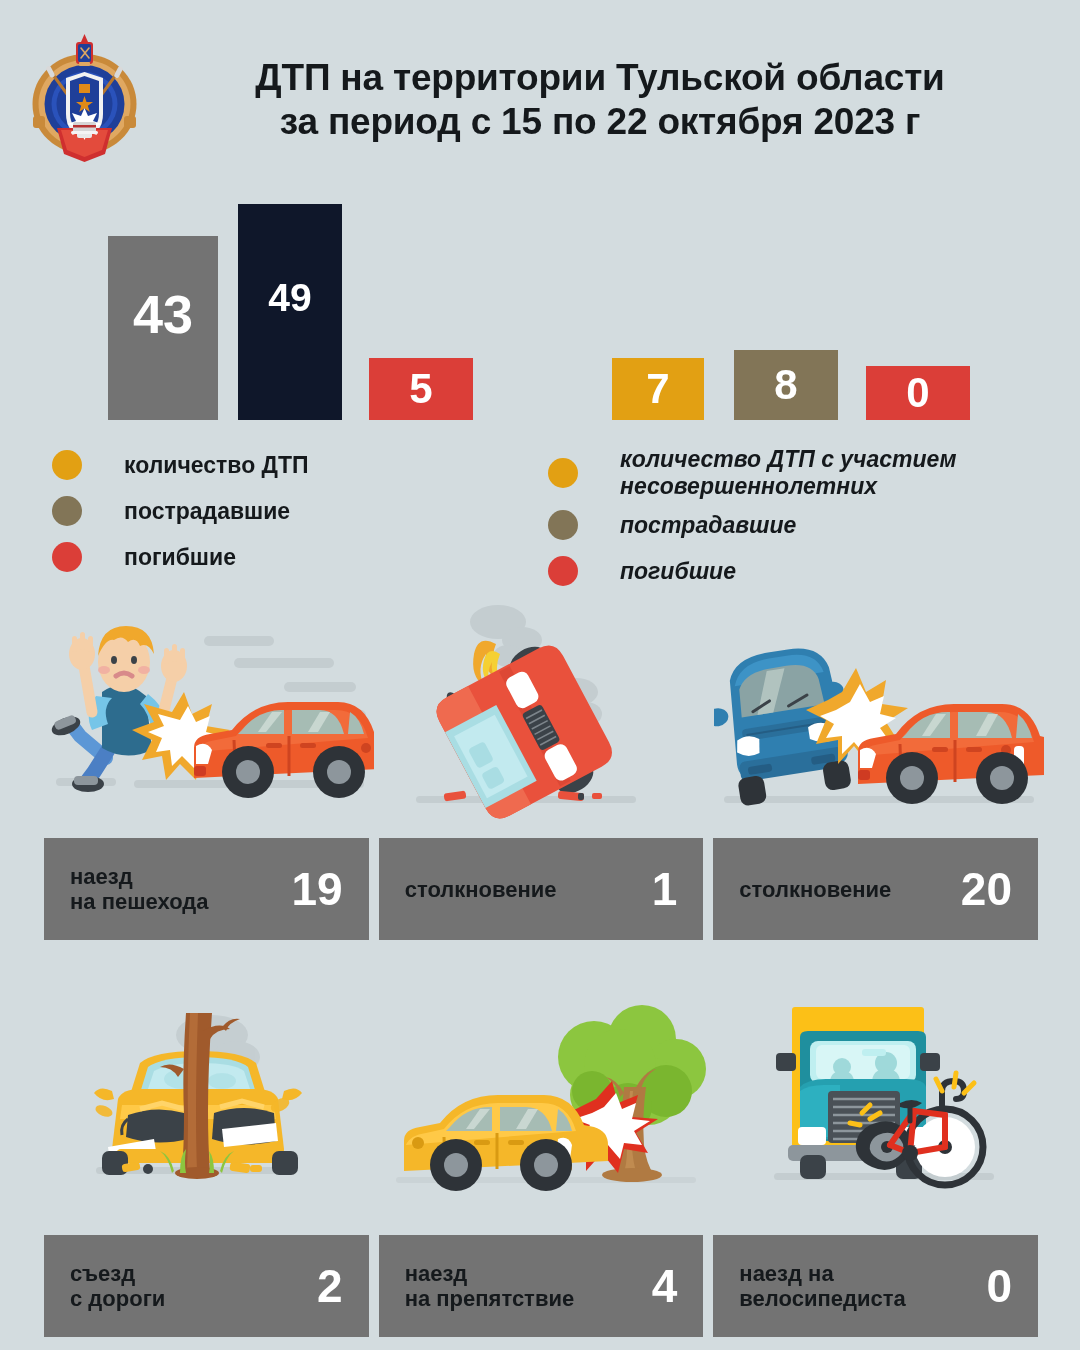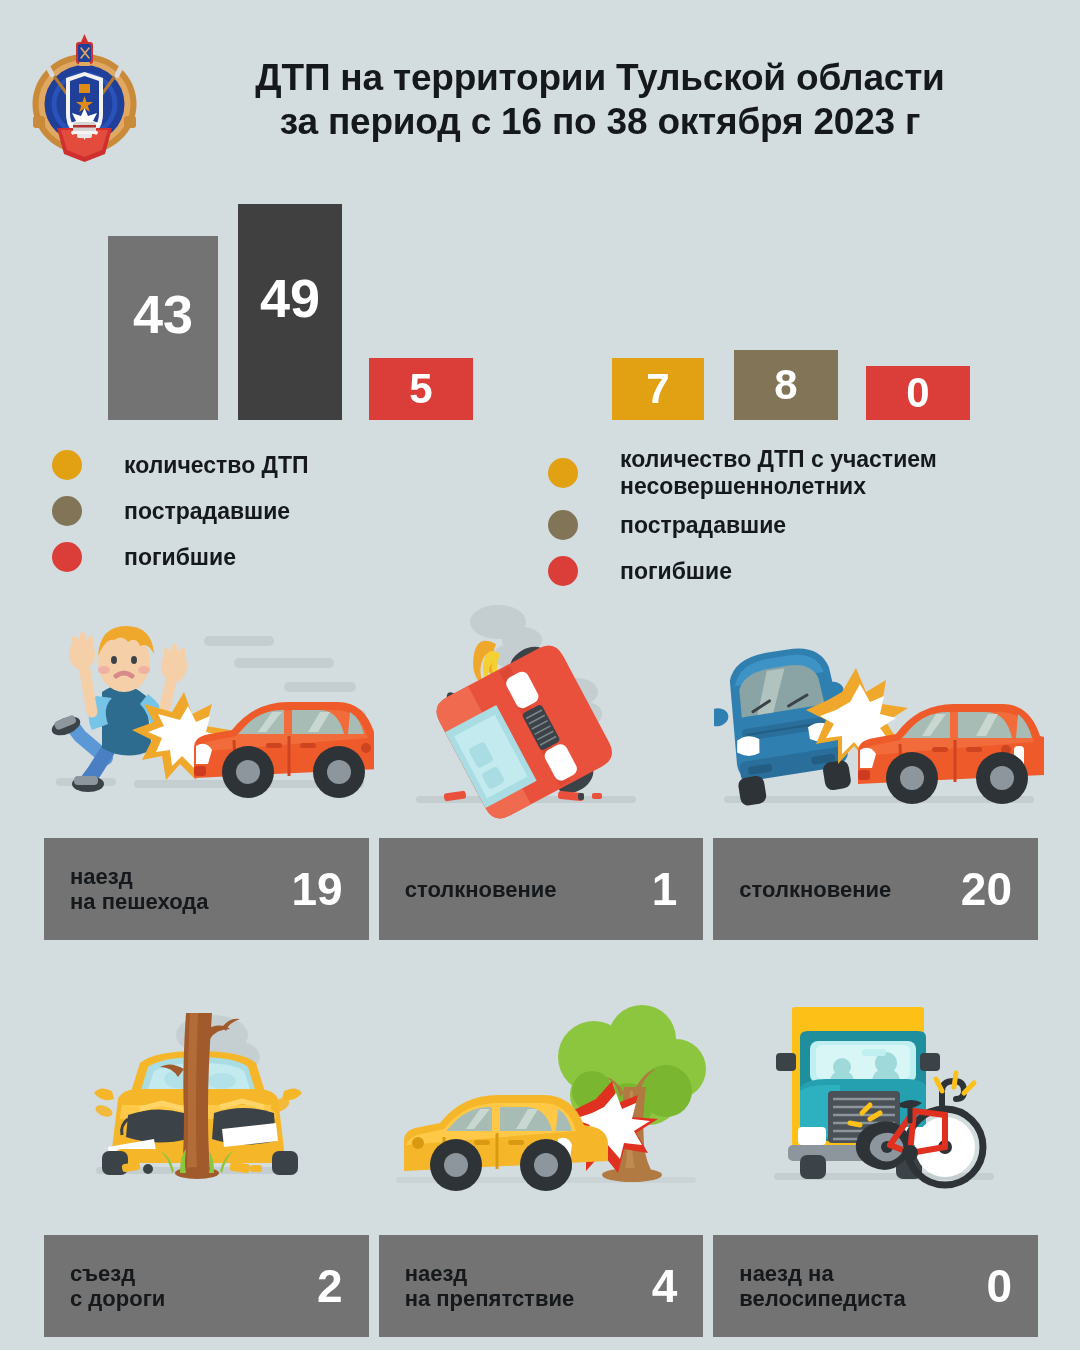--- a/index.html
+++ b/index.html
@@ -27,32 +27,32 @@
   
   .bars{position:absolute;left:0;top:200px;width:1080px;height:220px;}
   .bar{
     position:absolute;bottom:0;
     display:flex;align-items:center;justify-content:center;
     color:#ffffff;font-weight:bold;
   }
   .bar span{display:block;}
 
   .b-cnt   {left:108px; width:110px;height:184px;background:#737373;font-size:54px;}
-  .b-inj   {left:238px; width:104px;height:216px;background:#404040;font-size:54px;}
+  .b-inj   {left:238px; width:104px;height:216px;background:#0f172a;font-size:39px;}
   .b-ded   {left:369px; width:104px;height:62px; background:#db3e38;font-size:42px;}
   .b-mcnt  {left:612px; width:92px; height:62px; background:#e2a013;font-size:42px;}
   .b-minj  {left:734px; width:104px;height:70px; background:#827557;font-size:42px;}
   .b-mded  {left:866px; width:104px;height:54px; background:#db3e38;font-size:42px;}
   
   .b-cnt span,.b-inj span{margin-bottom:28px;}
 
   
   .legend{position:absolute;}
   .legend.left{left:52px;top:448px;}
-  .legend.right{left:548px;top:444px;}
+  .legend.right{left:548px;top:444px;font-style:italic;}
   .leg-row{display:flex;align-items:center;margin-bottom:14px;gap:20px;}
   .leg-row.tight{margin-bottom:8px;}
   .dot{width:30px;height:30px;border-radius:50%;flex:0 0 auto;margin-top:2px;}
   .dot.d-or{background:#e2a013;}
   .dot.d-ta{background:#827557;}
   .dot.d-rd{background:#db3e38;}
   .leg-txt{
     margin-left:22px;font-size:23px;font-weight:bold;color:#15191c;
     line-height:27px;padding-top:2px;white-space:pre-line;
   }
@@ -127,21 +127,21 @@
         <polygon points="57.5,2 61,10 54,10" fill="#cf2f2f"></polygon>
         <rect x="52" y="30" width="11" height="4" rx="1" fill="#e0a861"></rect>
 
         <rect x="6" y="84" width="12" height="12" rx="3" fill="#c98a3a"></rect>
         <rect x="97" y="84" width="12" height="12" rx="3" fill="#c98a3a"></rect>
       </svg>
     </div>
 
     <div class="title">
       <span>ДТП на территории Тульской области</span>
-      <span class="l2">за период с 16 по 38 октября 2023 г</span>
+      <span class="l2">за период с 15 по 22 октября 2023 г</span>
     </div>
   </div>
 
   <div class="bars">
     <div class="bar b-cnt">
       <span>43</span>
     </div>
     <div class="bar b-inj">
       <span>49</span>
     </div>

